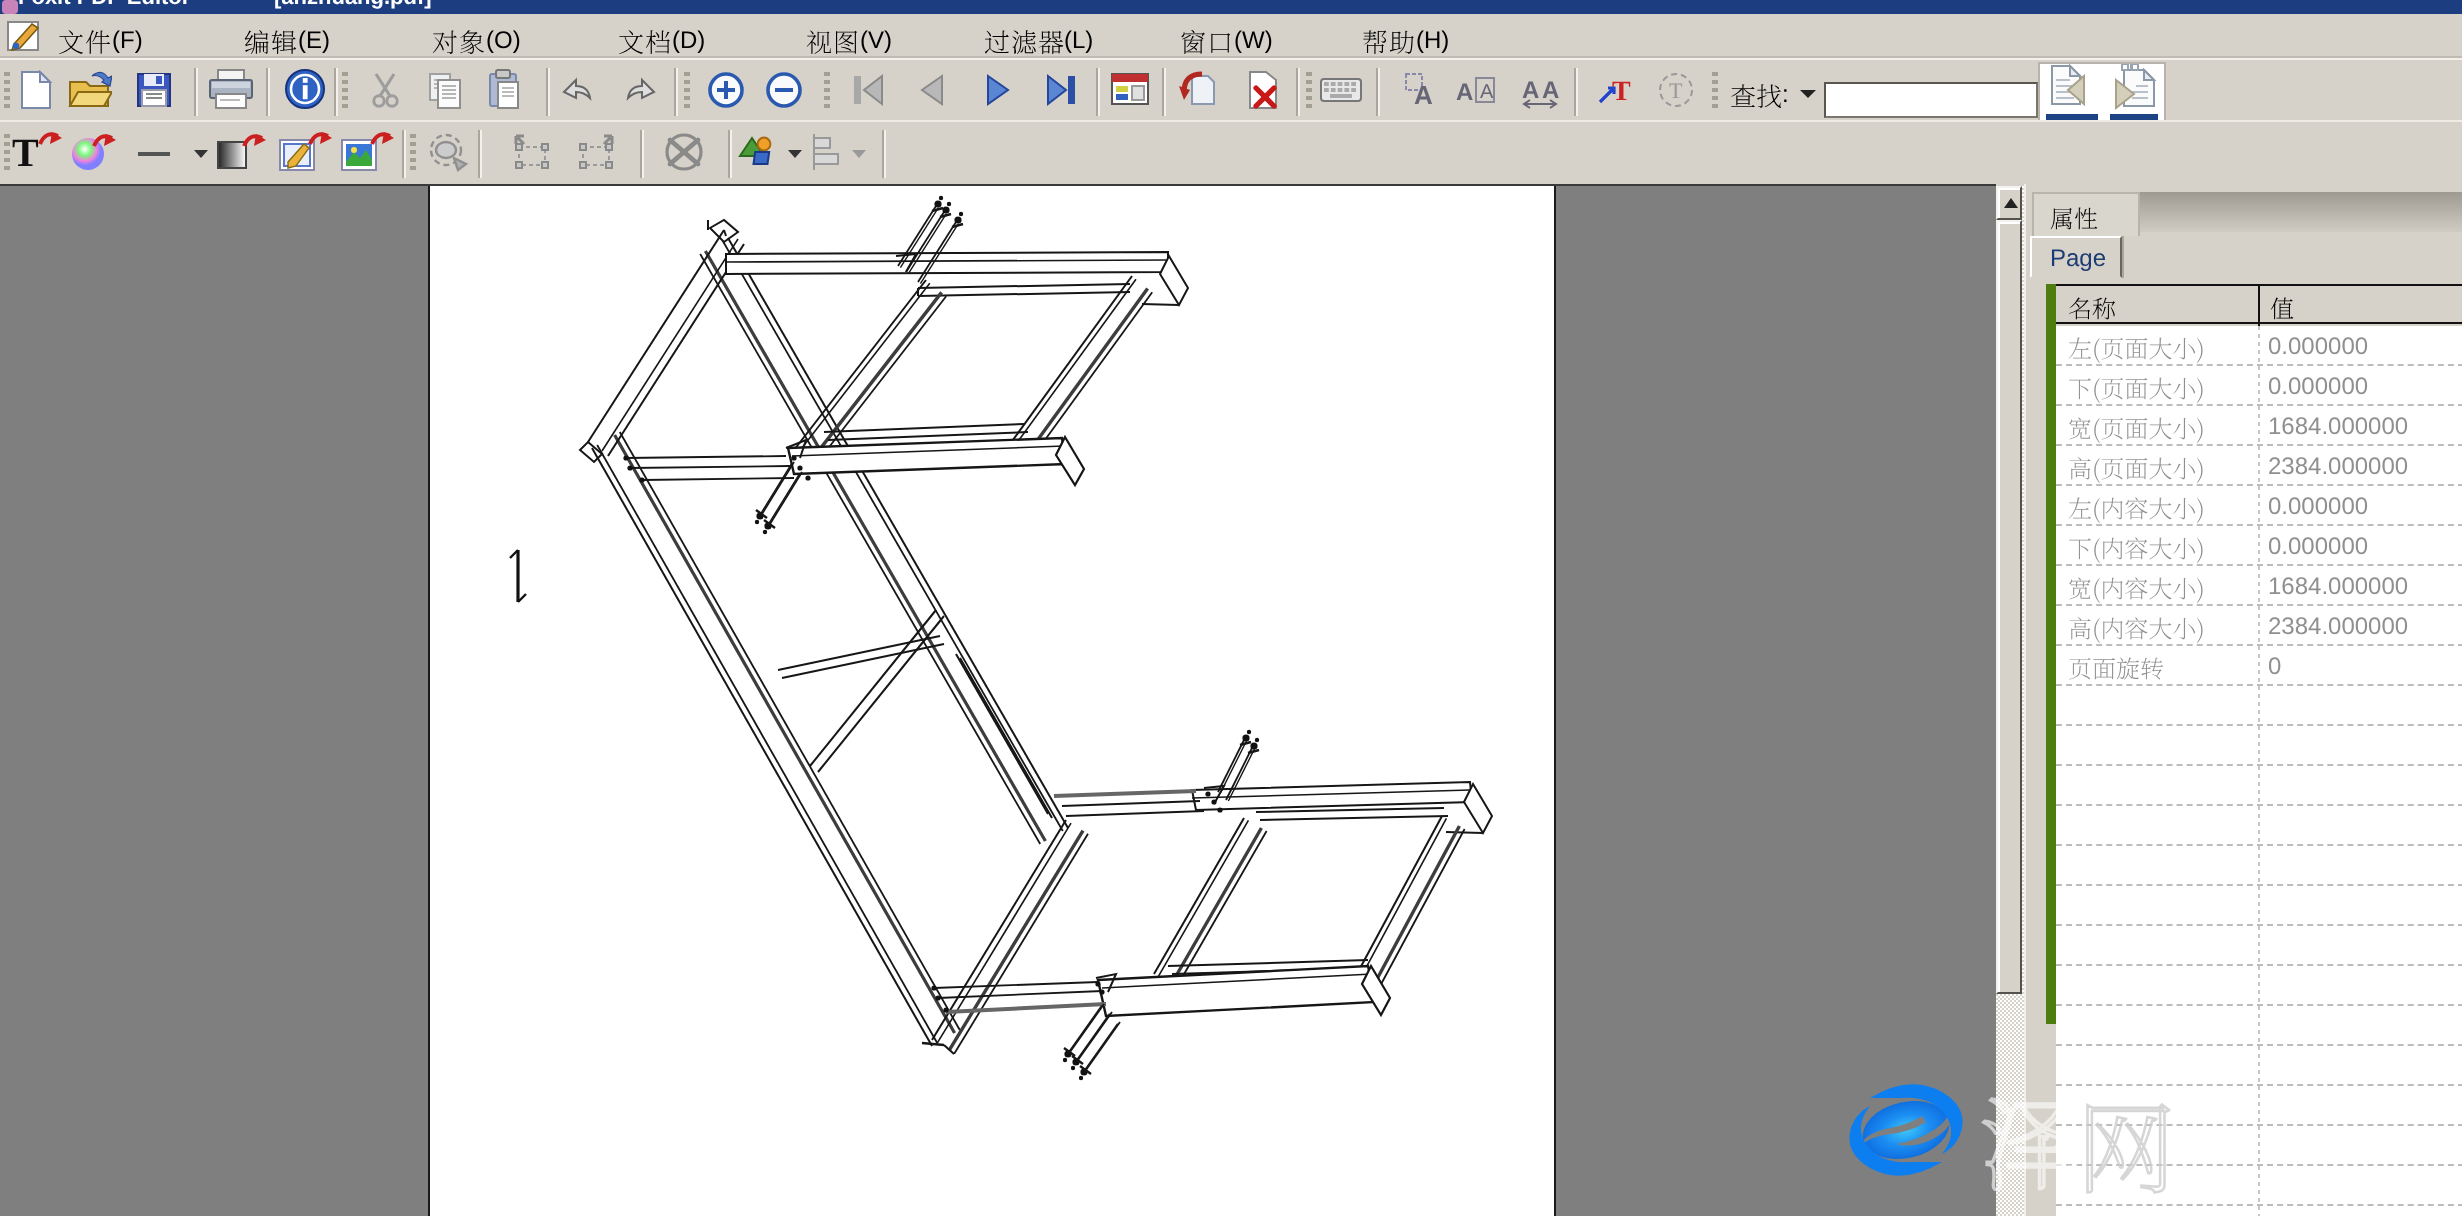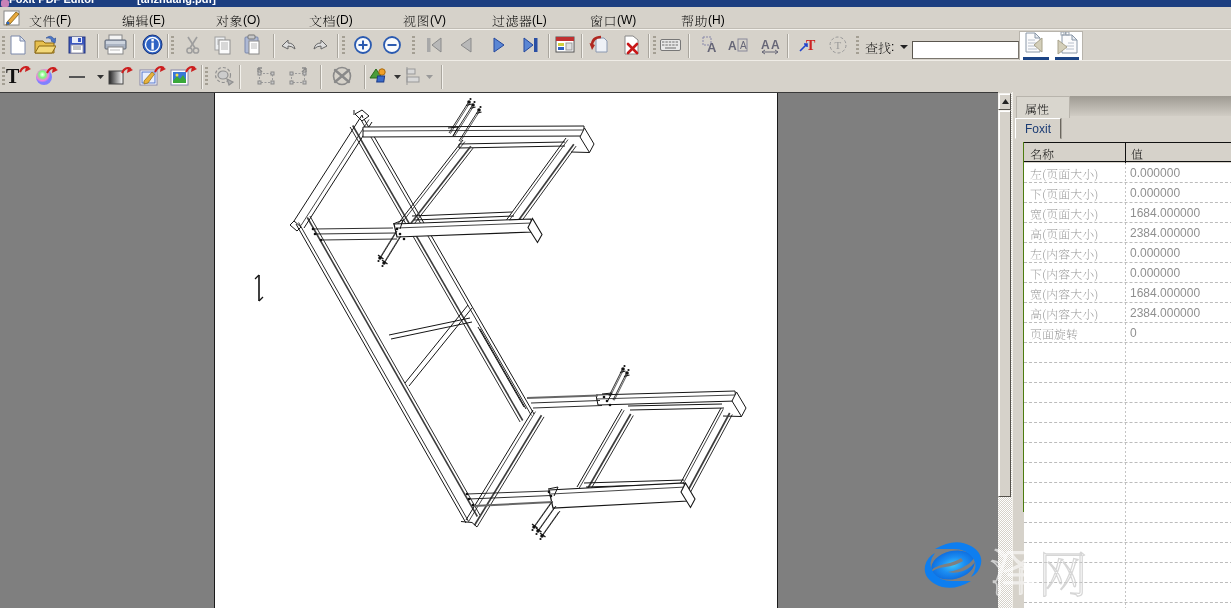--- a/index.html
+++ b/index.html
@@ -25,21 +25,21 @@
 #page{position:absolute;left:214px;top:0;width:564px;height:516px;background:#fff;border-left:1.5px solid #1a1a1a;border-right:1.5px solid #1a1a1a}
 #draw{position:absolute;left:0;top:1px}
 #vscroll{position:absolute;left:998px;top:93px;width:14px;height:515px;background:repeating-conic-gradient(#fff 0 25%,#d6d2ca 0 50%) 0 0/2px 2px}
 #sbup{position:absolute;left:0;top:0;width:13px;height:17px;background:#d6d2ca;border:1px solid;border-color:#f4f2ee #55524c #55524c #f4f2ee;box-shadow:inset 1px 1px 0 #fff}
 #sbthumb{position:absolute;left:0;top:17px;width:13px;height:387px;background:#d6d2ca;border:1px solid;border-color:#f4f2ee #55524c #55524c #f4f2ee;box-shadow:inset 1px 1px 0 #fff}
 #panel{position:absolute;left:1012px;top:92px;width:219px;height:516px;background:#d6d2ca;border-left:1px solid #f2f0ea}
 #phead{position:absolute;left:1px;top:2px;width:217px;height:24px}
 #ptab{position:absolute;left:2px;top:2px;width:54px;height:22px;background:#d9d6ce;border:1px solid #b8b4ac;border-bottom:none;padding:3px 0 0 8px}
 #pheadgrad{position:absolute;left:56px;top:2px;width:161px;height:20px;background:linear-gradient(#9e9a92,#d0ccc4)}
 #pagetab{position:absolute;left:2px;top:26px;width:46px;height:21px;background:#d6d2ca;border:1px solid;border-color:#fff #6a665e #d6d2ca #fff;padding:3px 0 0 9px;font-size:12px;color:#1c3c74;box-shadow:1px 0 0 #aaa69e}
-#ptable{position:absolute;left:10px;top:50px;width:209px;height:370px;border-left:1px solid #4d7c0f}
+#ptable{position:absolute;left:10px;top:50px;width:209px;height:370px;border-left:5px solid #4d7c0f}
 #thead{position:absolute;left:0;top:0;width:209px;height:20px;background:#d6d2ca;border-top:1px solid #111;border-bottom:1px solid #111}
 .th1{position:absolute;left:6px;top:2px}
 .th2{position:absolute;left:107px;top:2px}
 #thead::after{content:"";position:absolute;left:101px;top:0;width:1px;height:20px;background:#111}
 #tbody{position:absolute;left:0;top:21px;width:209px;height:445px;background:#fff;overflow:hidden}
 #tvline{position:absolute;left:101px;top:0;width:1px;height:445px;background-image:repeating-linear-gradient(#c4c4c4 0 2px,transparent 2px 4px)}
 .trow{position:absolute;left:0;width:209px;height:20px;border-bottom:1px dashed #bcbcbc}
 .trow .tl{position:absolute;left:6px;top:2px}
 .trow .tv{position:absolute;left:106px;top:3px;font-size:12px;color:#8f8f8f}
 </style></head><body>
@@ -375,21 +375,21 @@
  <div id="sbthumb"></div>
 </div>
 <div id="panel">
  <div id="phead">
       <span id="ptab"><svg width="24" height="15" style="overflow:visible" fill="#000">
           <use href="#u5c5e" transform="translate(0.0,13.8) scale(0.01200,-0.01200)"></use>
           <use href="#u6027" transform="translate(12.0,13.8) scale(0.01200,-0.01200)"></use>
         </svg></span>
       <span id="pheadgrad"></span>
     </div>
- <div id="pagetab">Foxit</div>
+ <div id="pagetab">Page</div>
  <div id="ptable">
   <div id="thead">
         <span class="th1"><svg width="24" height="15" style="overflow:visible" fill="#000">
             <use href="#u540d" transform="translate(0.0,13.8) scale(0.01200,-0.01200)"></use>
             <use href="#u79f0" transform="translate(12.0,13.8) scale(0.01200,-0.01200)"></use>
           </svg></span>
         <span class="th2"><svg width="12" height="15" style="overflow:visible" fill="#000">
             <use href="#u503c" transform="translate(0.0,13.8) scale(0.01200,-0.01200)"></use>
           </svg></span>
       </div>

